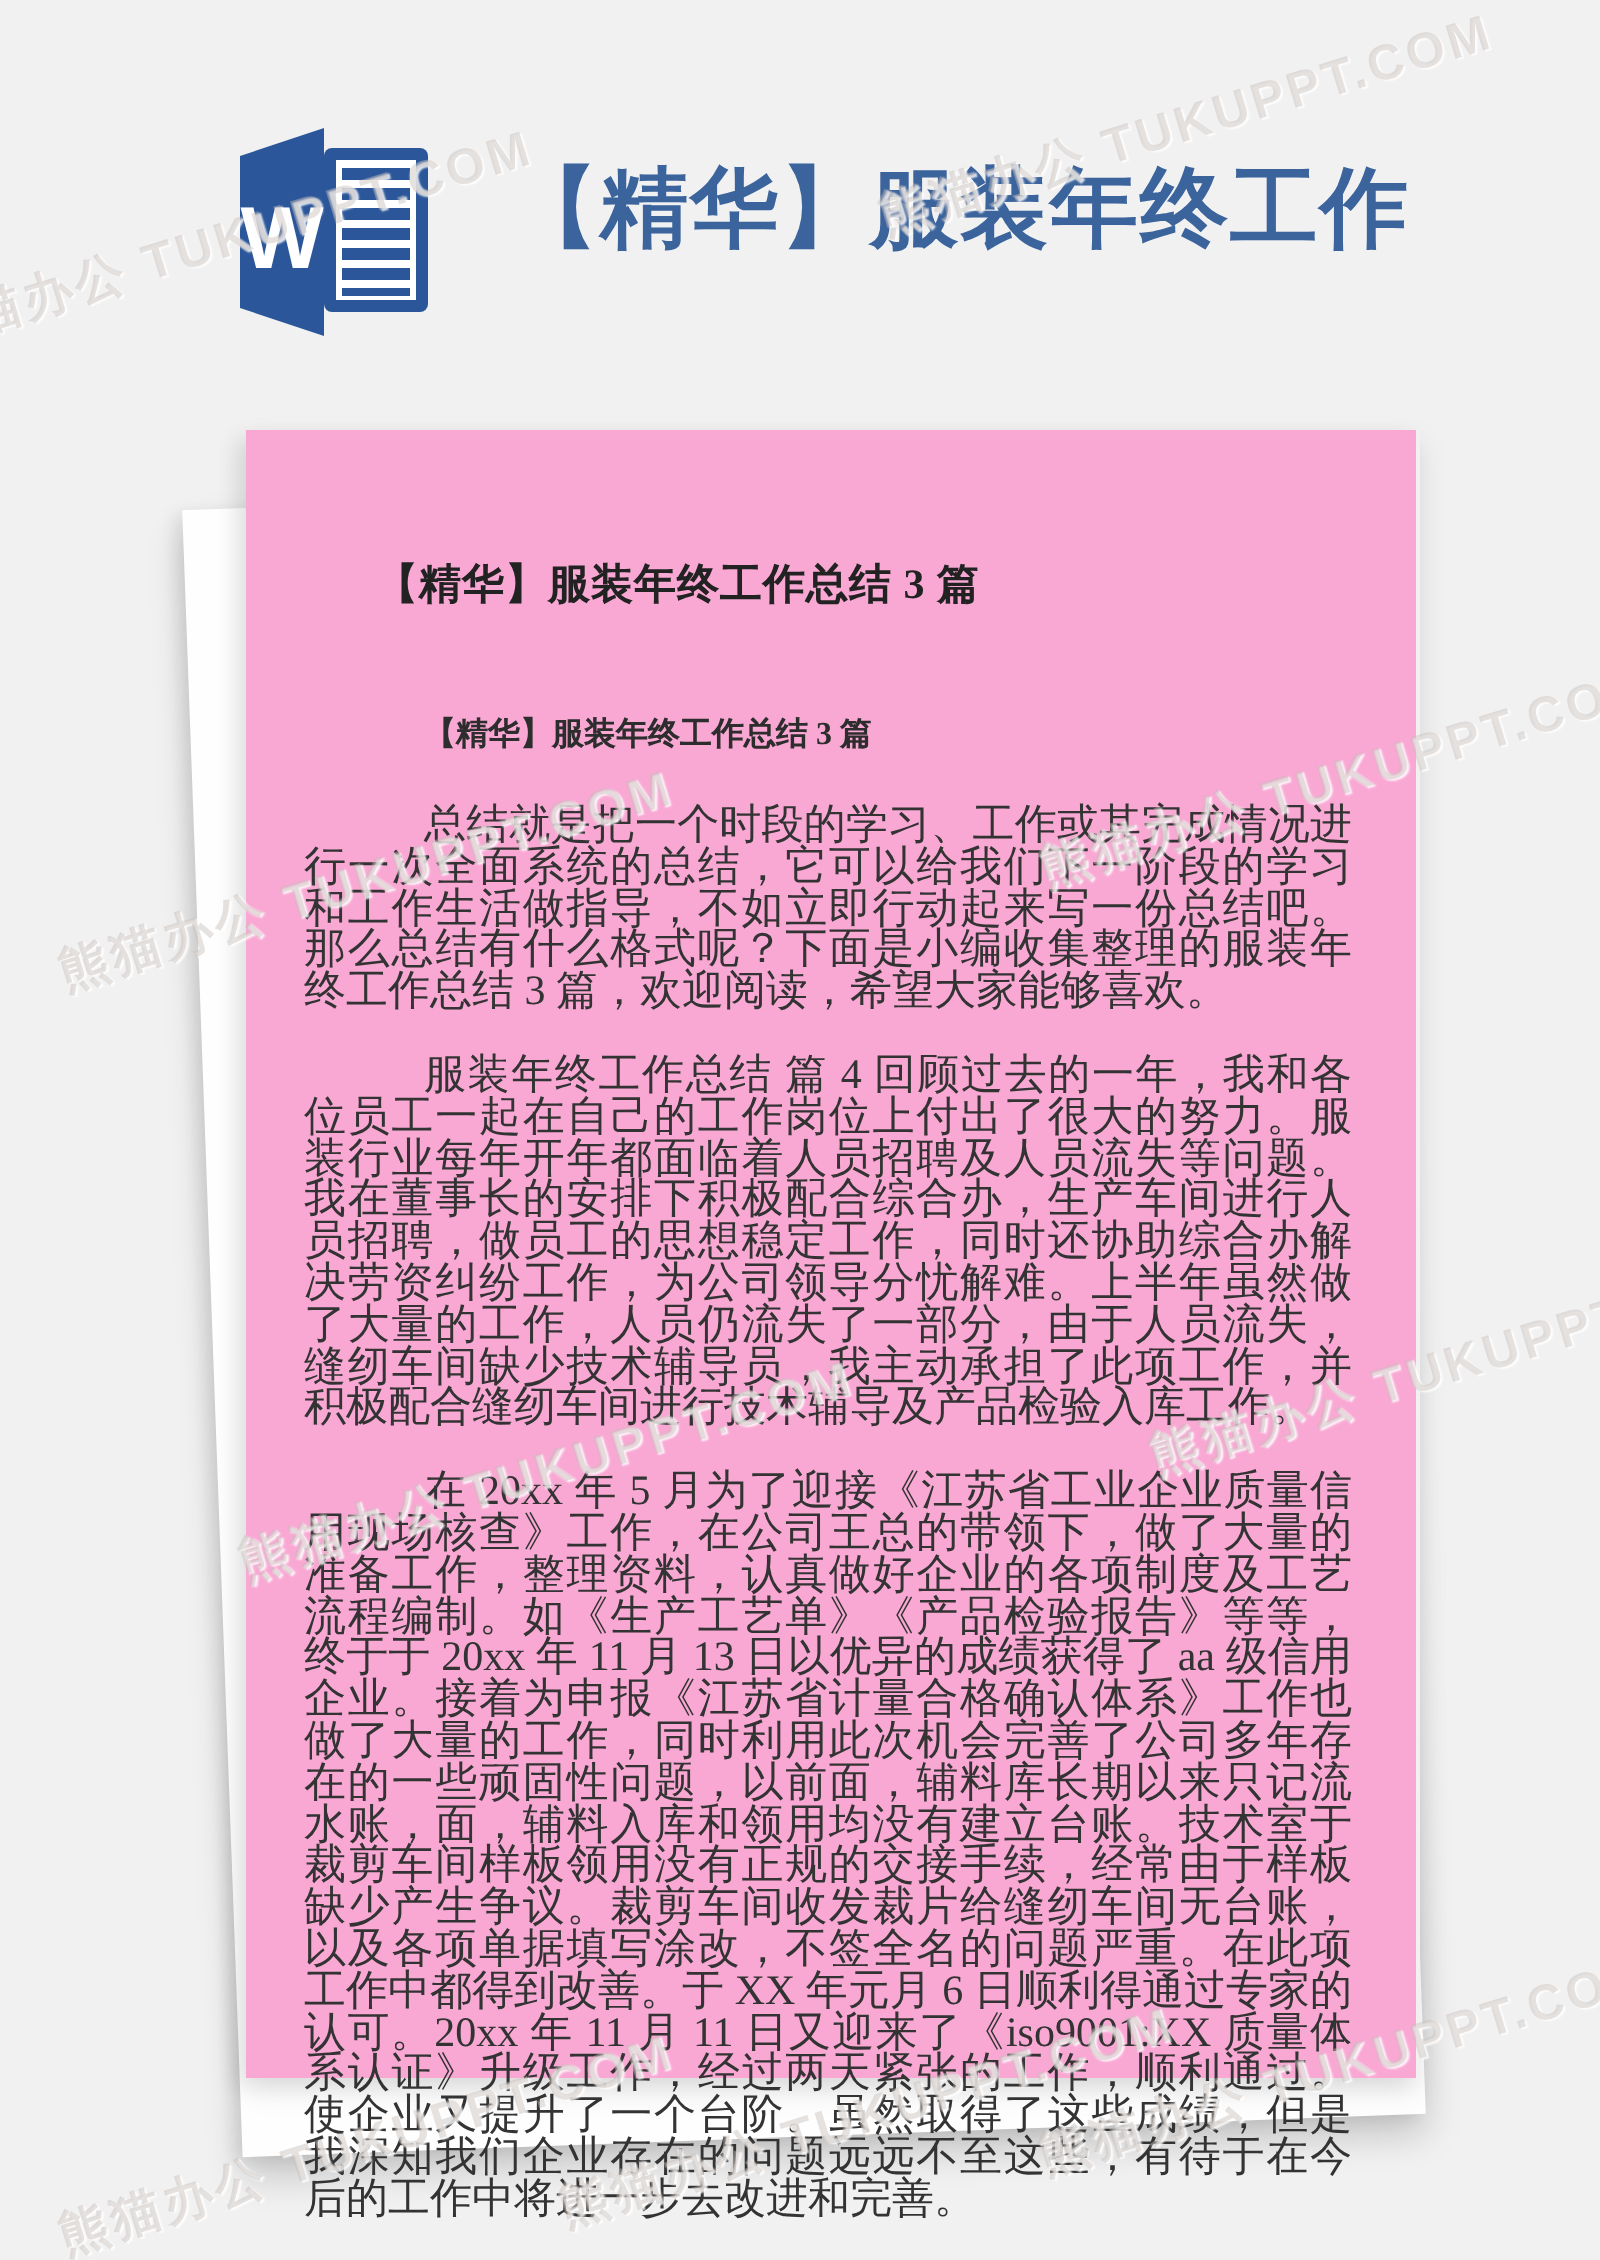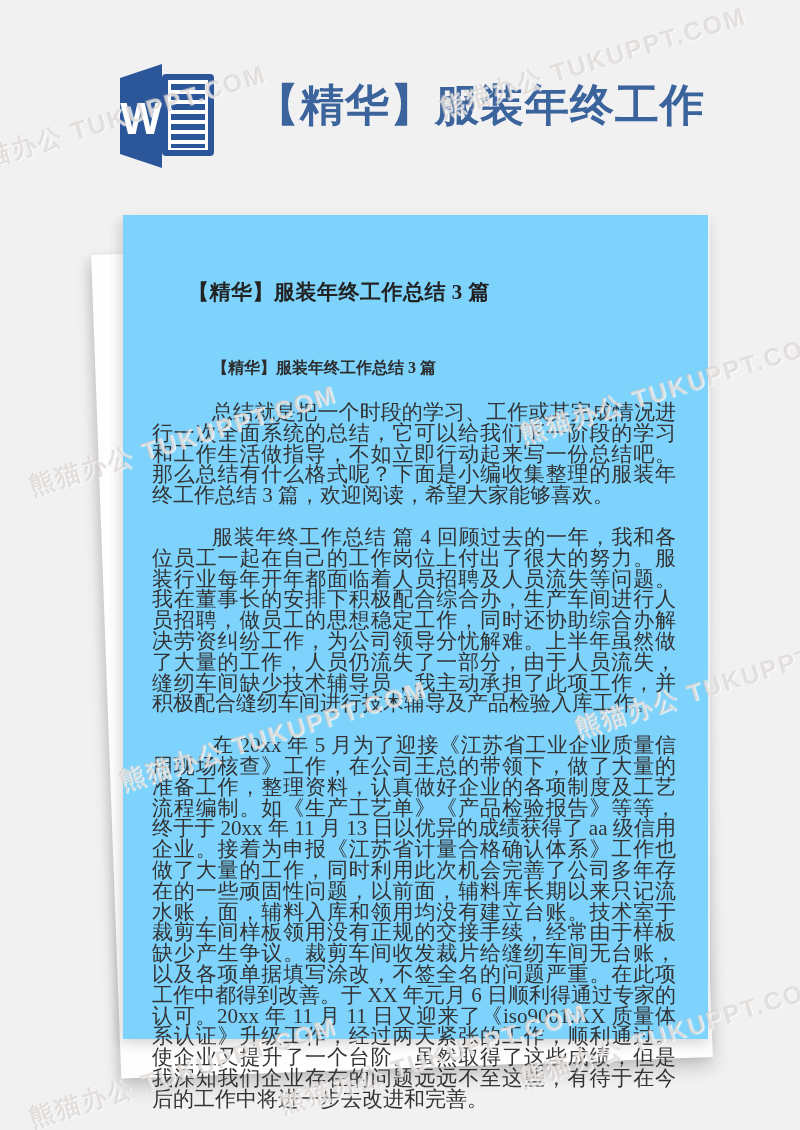--- a/index.html
+++ b/index.html
@@ -21,21 +21,21 @@
 
   
   .back-page{
     position:absolute;left:106px;top:244px;width:592px;height:824px;
     background:#fefefe;transform:rotate(-2.1deg);
     box-shadow:0 10px 18px rgba(0,0,0,0.18), -4px 2px 8px rgba(0,0,0,0.07);
     z-index:1;
   }
   .doc-page{
     position:absolute;left:123px;top:215px;width:587px;height:824px;
-    background:#7dd3fc;z-index:2;box-sizing:border-box;
+    background:#f9a8d4;z-index:2;box-sizing:border-box;
     padding:64px 32px 0 29px;
     border-right:2px solid #f1f1f1;
     box-shadow:0 6px 14px rgba(0,0,0,0.10), -6px 4px 10px rgba(0,0,0,0.06);
     font-family:"Liberation Serif","DejaVu Serif",serif;color:#333;
   }
   .doc-title{
     margin:0 0 0 36px;font-size:21px;font-weight:bold;color:#222;
     line-height:26px;letter-spacing:0.5px;
   }
   .doc-subtitle{

